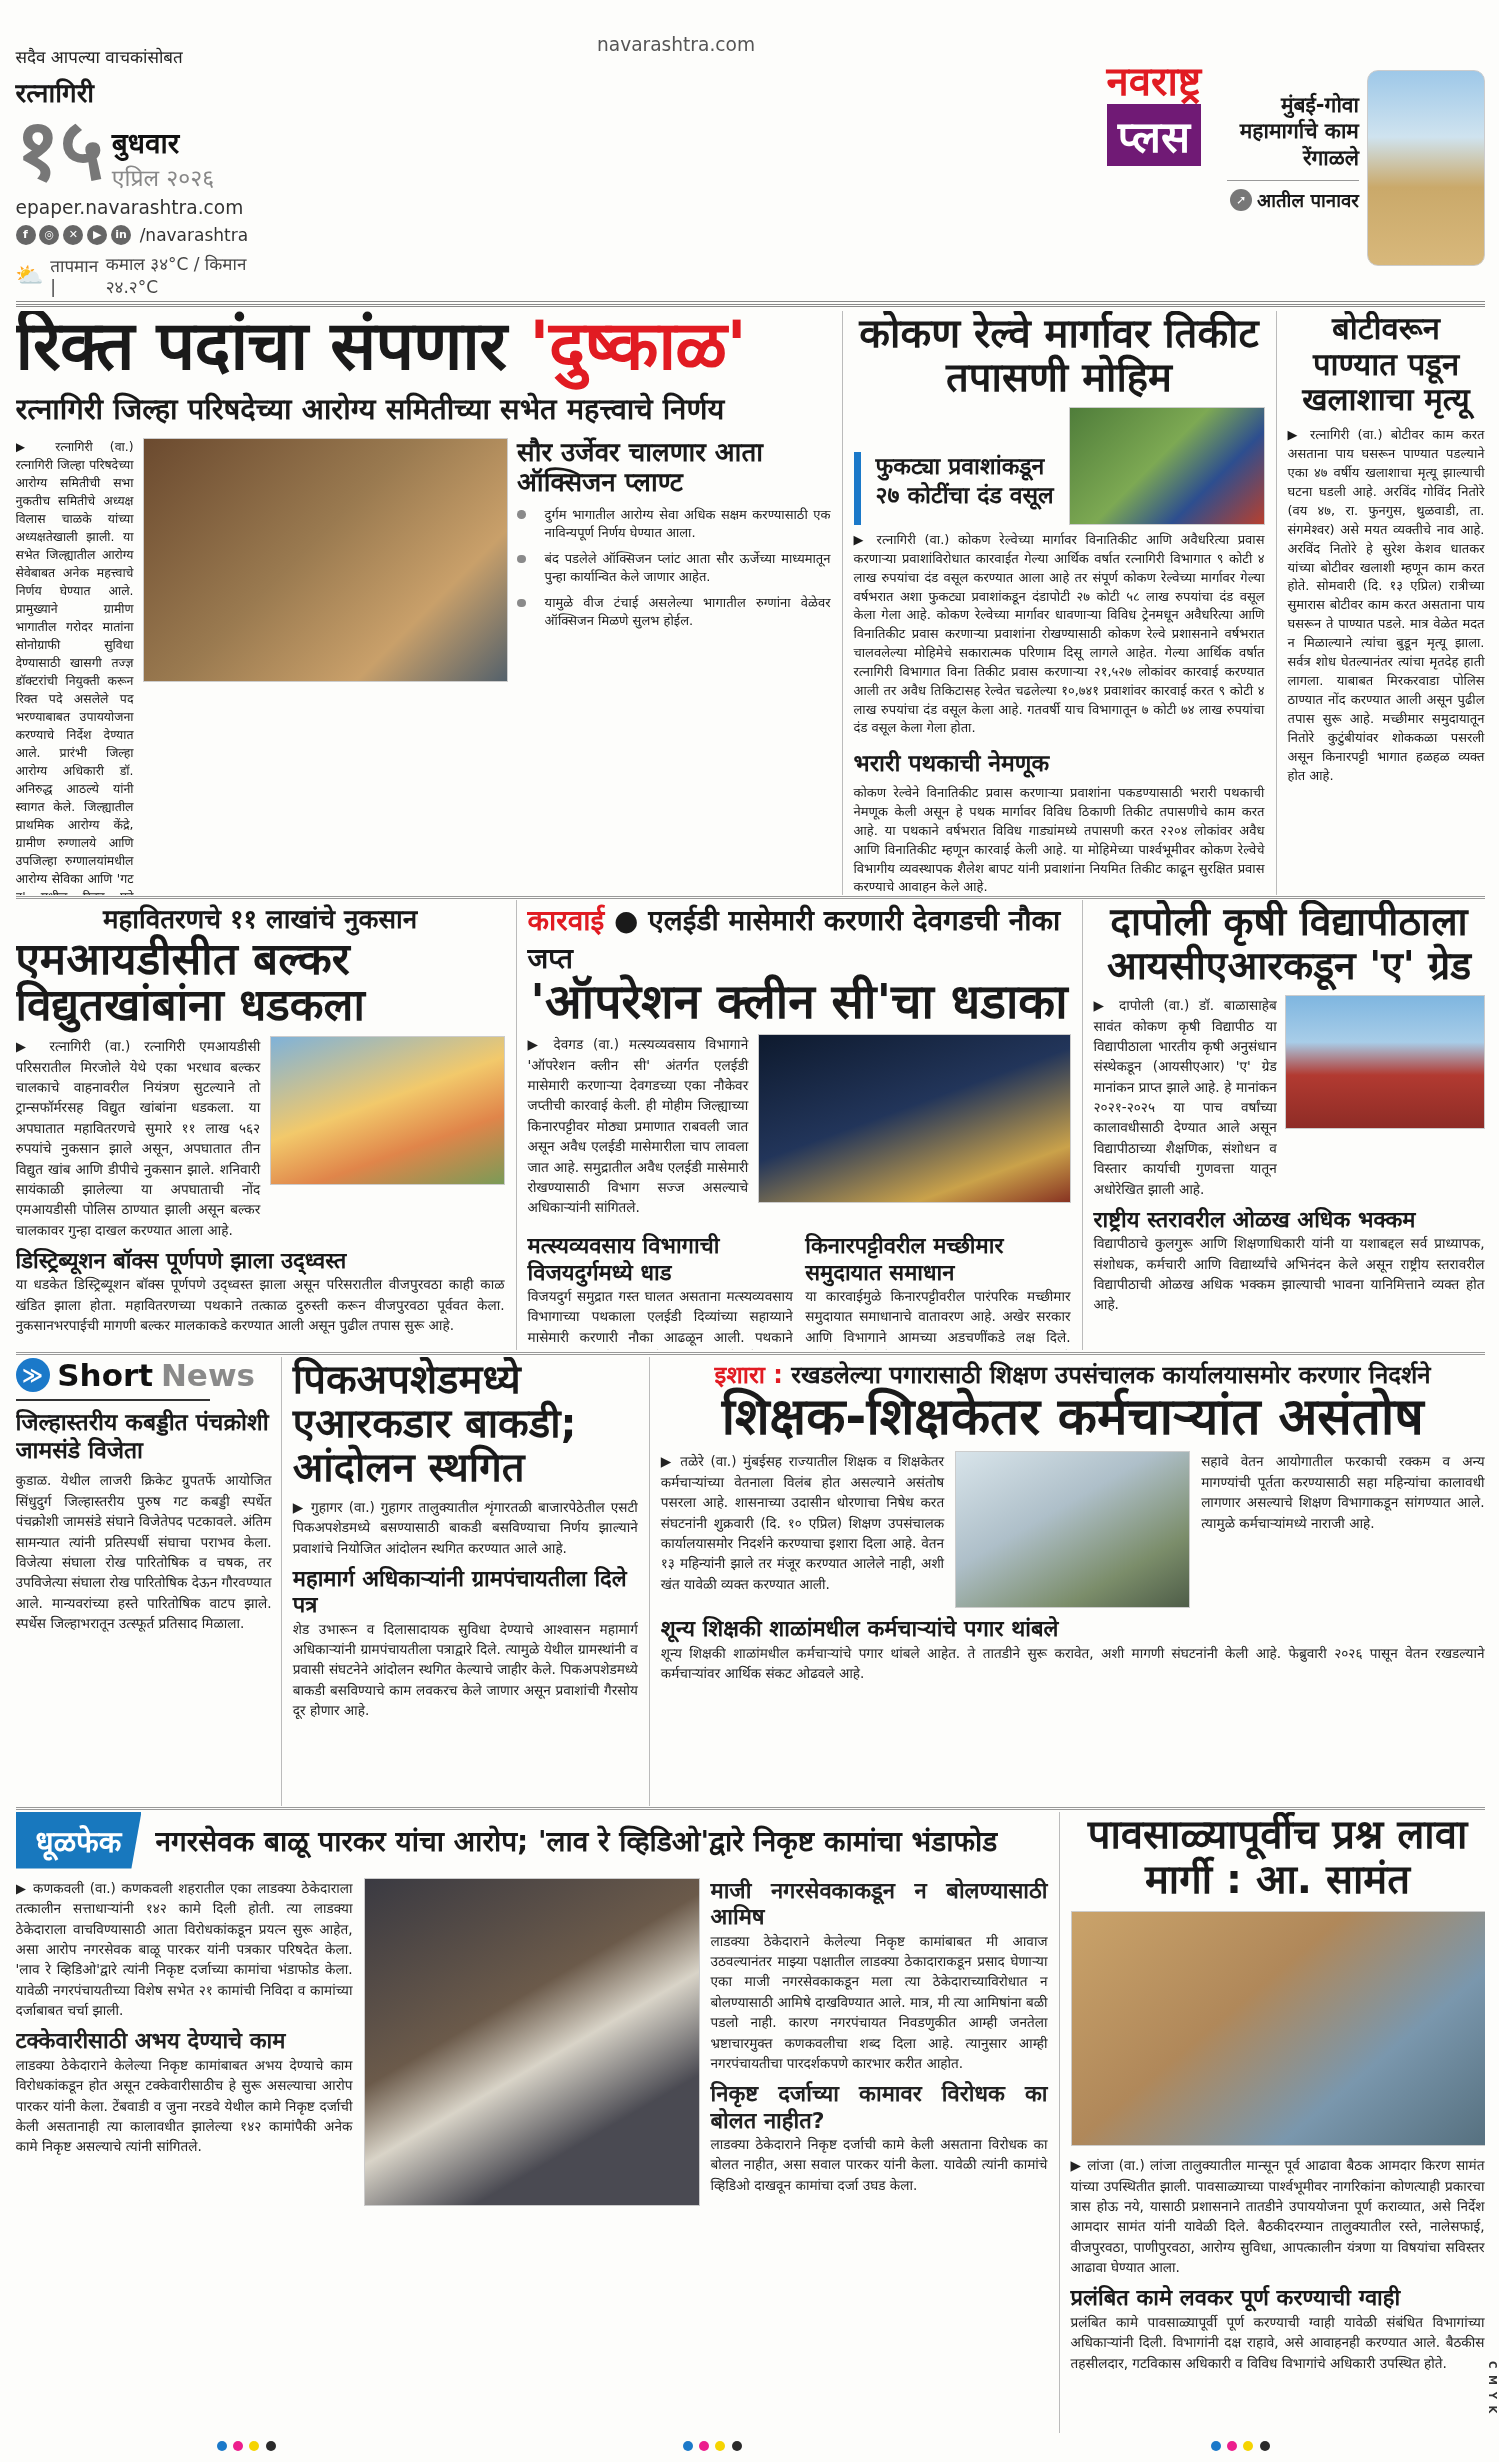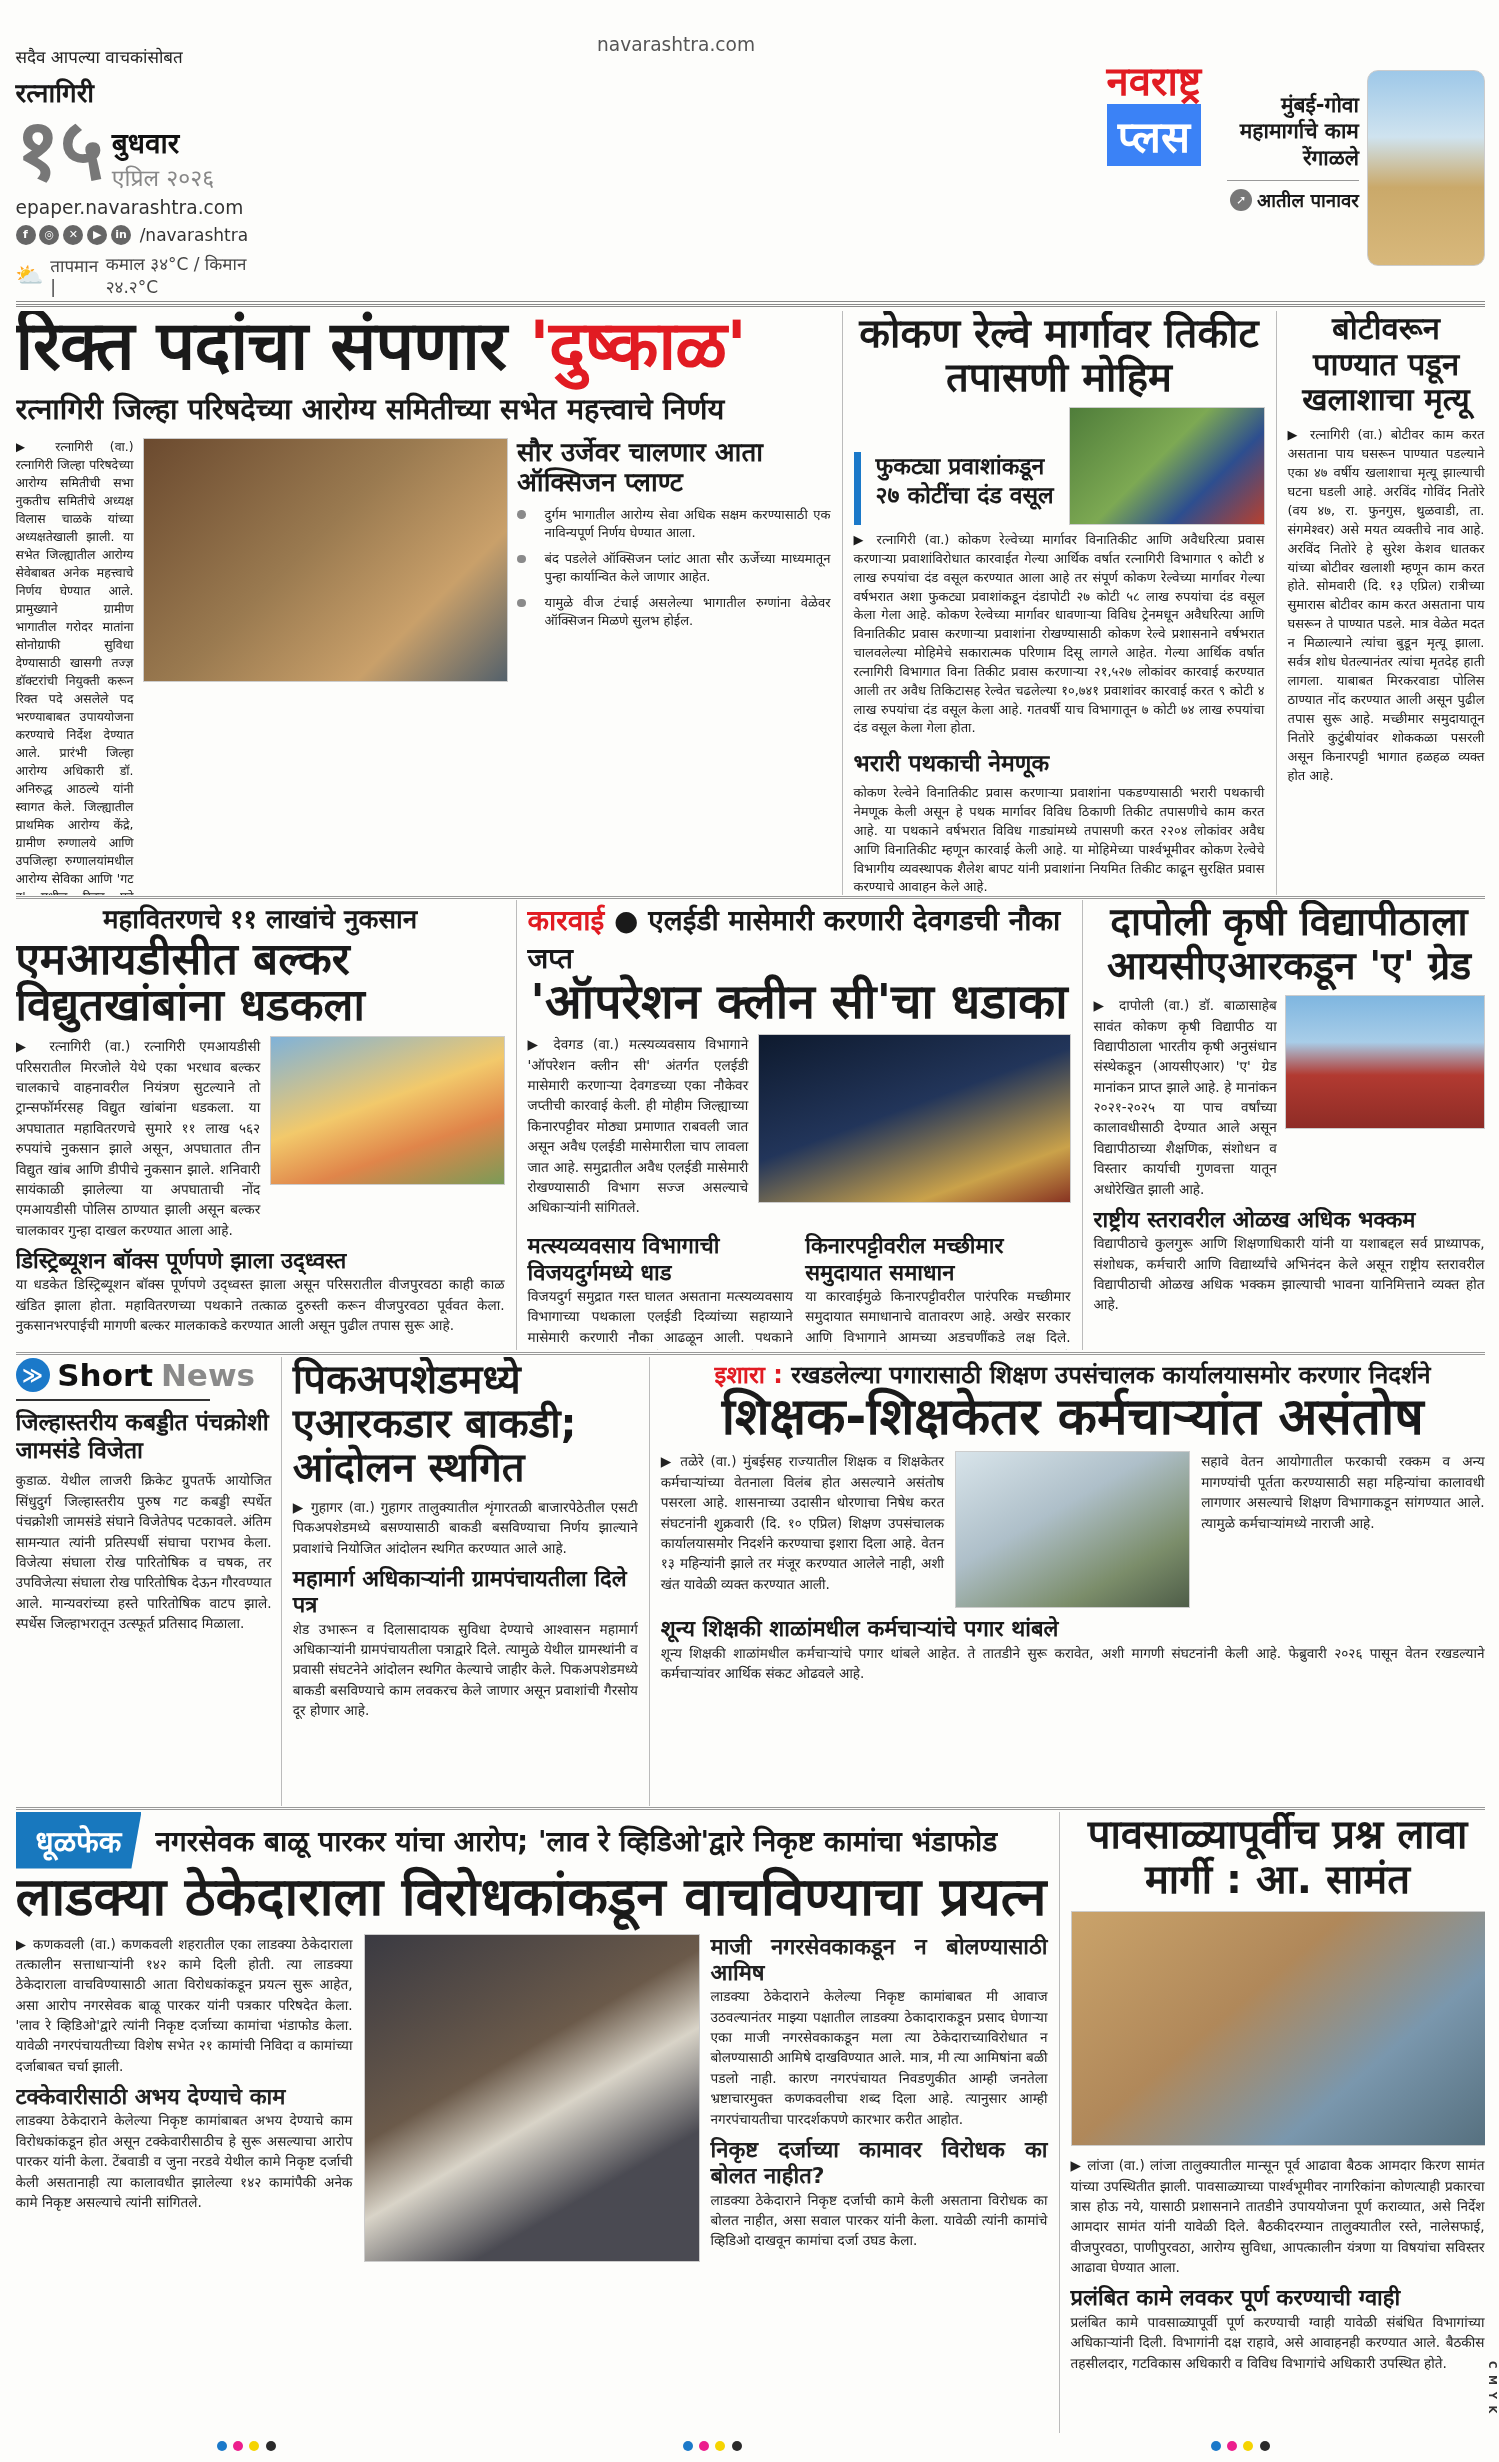--- a/index.html
+++ b/index.html
@@ -22,21 +22,21 @@
        display:flex;align-items:center;justify-content:center;}
   .social-handle{font-size:17px;color:#333;margin-left:4.7px;}
   .weather-row{display:flex;align-items:center;margin-top:7.8px;font-size:17px;color:#444;gap:6.2px;}
   .weather-ico{font-size:23px;color:#888;}
   .mh-center{flex:1;text-align:center;position:relative;}
   .big-title{font-size:92px;font-weight:900;letter-spacing:-1.6px;color:#111;margin-top:37px;line-height:1;}
   .title-site{font-size:18.6px;color:#555;margin-top:20px;}
   .mh-right{width:404px;display:flex;padding-top:47px;}
   .plus-logo{width:147px;text-align:center;}
   .plus1{display:block;font-size:40px;font-weight:900;color:#e11b22;line-height:1;}
-  .plus2{display:inline-block;font-size:43px;font-weight:900;color:#fff;background:#3b82f6;padding:1.6px 11px;margin-top:3.1px;}
+  .plus2{display:inline-block;font-size:43px;font-weight:900;color:#fff;background:#701a75;padding:1.6px 11px;margin-top:3.1px;}
   .promo{width:132px;text-align:right;padding-top:31px;}
   .promo-text{font-size:21px;font-weight:bold;line-height:1.25;}
   .promo-link{border-top:1.6px solid #999;margin-top:9.3px;padding-top:6.2px;font-size:18.6px;font-weight:bold;
               display:flex;align-items:center;justify-content:flex-end;gap:4.7px;}
   .promo-ico{width:22px;height:22px;border-radius:50%;background:#777;color:#fff;font-size:12.4px;
              display:flex;align-items:center;justify-content:center;}
   .promo-photo{width:116px;height:194px;border-radius:11px;margin-left:7.8px;margin-top:9.3px;
       background:linear-gradient(180deg,#9ec8e8 0%,#cfe3ef 34%,#caa96a 60%,#d8b87b 100%);border:0.8px solid #ccc;}
   .mh-rule{position:absolute;left:15.5px;right:15.5px;top:301px;border-top:0.8px solid #888;border-bottom:3.9px double #888;height:2.3px;}
 
@@ -322,21 +322,20 @@
   </section>
 
   <div class="band-div" style="top:1807px;"></div>
 
   <section class="band band4">
     <article class="s-contra">
       <div class="contra-top">
         <div class="dust-box">धूळफेक</div>
         <div class="contra-kicker">नगरसेवक बाळू पारकर यांचा आरोप; 'लाव रे व्हिडिओ'द्वारे निकृष्ट कामांचा भंडाफोड</div>
       </div>
-      <h2 class="contra-headline" style="margin:0;">लाडक्या ठेकेदाराला विरोधकांकडून वाचविण्याचा प्रयत्न</h2>
       <div class="contra-row">
         <div class="body" style="flex:1;">
           <span>▶ कणकवली (वा.) कणकवली शहरातील एका लाडक्या ठेकेदाराला तत्कालीन सत्ताधाऱ्यांनी १४२ कामे दिली होती. त्या लाडक्या ठेकेदाराला वाचविण्यासाठी आता विरोधकांकडून प्रयत्न सुरू आहेत, असा आरोप नगरसेवक बाळू पारकर यांनी पत्रकार परिषदेत केला. 'लाव रे व्हिडिओ'द्वारे त्यांनी निकृष्ट दर्जाच्या कामांचा भंडाफोड केला. यावेळी नगरपंचायतीच्या विशेष सभेत २१ कामांची निविदा व कामांच्या दर्जाबाबत चर्चा झाली.</span>
           <div class="sub-mid">टक्केवारीसाठी अभय देण्याचे काम</div>
           <span>लाडक्या ठेकेदाराने केलेल्या निकृष्ट कामांबाबत अभय देण्याचे काम विरोधकांकडून होत असून टक्केवारीसाठीच हे सुरू असल्याचा आरोप पारकर यांनी केला. टेंबवाडी व जुना नरडवे येथील कामे निकृष्ट दर्जाची केली असतानाही त्या कालावधीत झालेल्या १४२ कामांपैकी अनेक कामे निकृष्ट असल्याचे त्यांनी सांगितले.</span>
         </div>
         <div class="contra-photo photo"></div>
         <div class="body" style="flex:1;">
           <div class="sub-mid" style="margin-top:0;">माजी नगरसेवकाकडून न बोलण्यासाठी आमिष</div>
           <span>लाडक्या ठेकेदाराने केलेल्या निकृष्ट कामांबाबत मी आवाज उठवल्यानंतर माझ्या पक्षातील लाडक्या ठेकादाराकडून प्रसाद घेणाऱ्या एका माजी नगरसेवकाकडून मला त्या ठेकेदाराच्याविरोधात न बोलण्यासाठी आमिषे दाखविण्यात आले. मात्र, मी त्या आमिषांना बळी पडलो नाही. कारण नगरपंचायत निवडणुकीत आम्ही जनतेला भ्रष्टाचारमुक्त कणकवलीचा शब्द दिला आहे. त्यानुसार आम्ही नगरपंचायतीचा पारदर्शकपणे कारभार करीत आहोत.</span>

